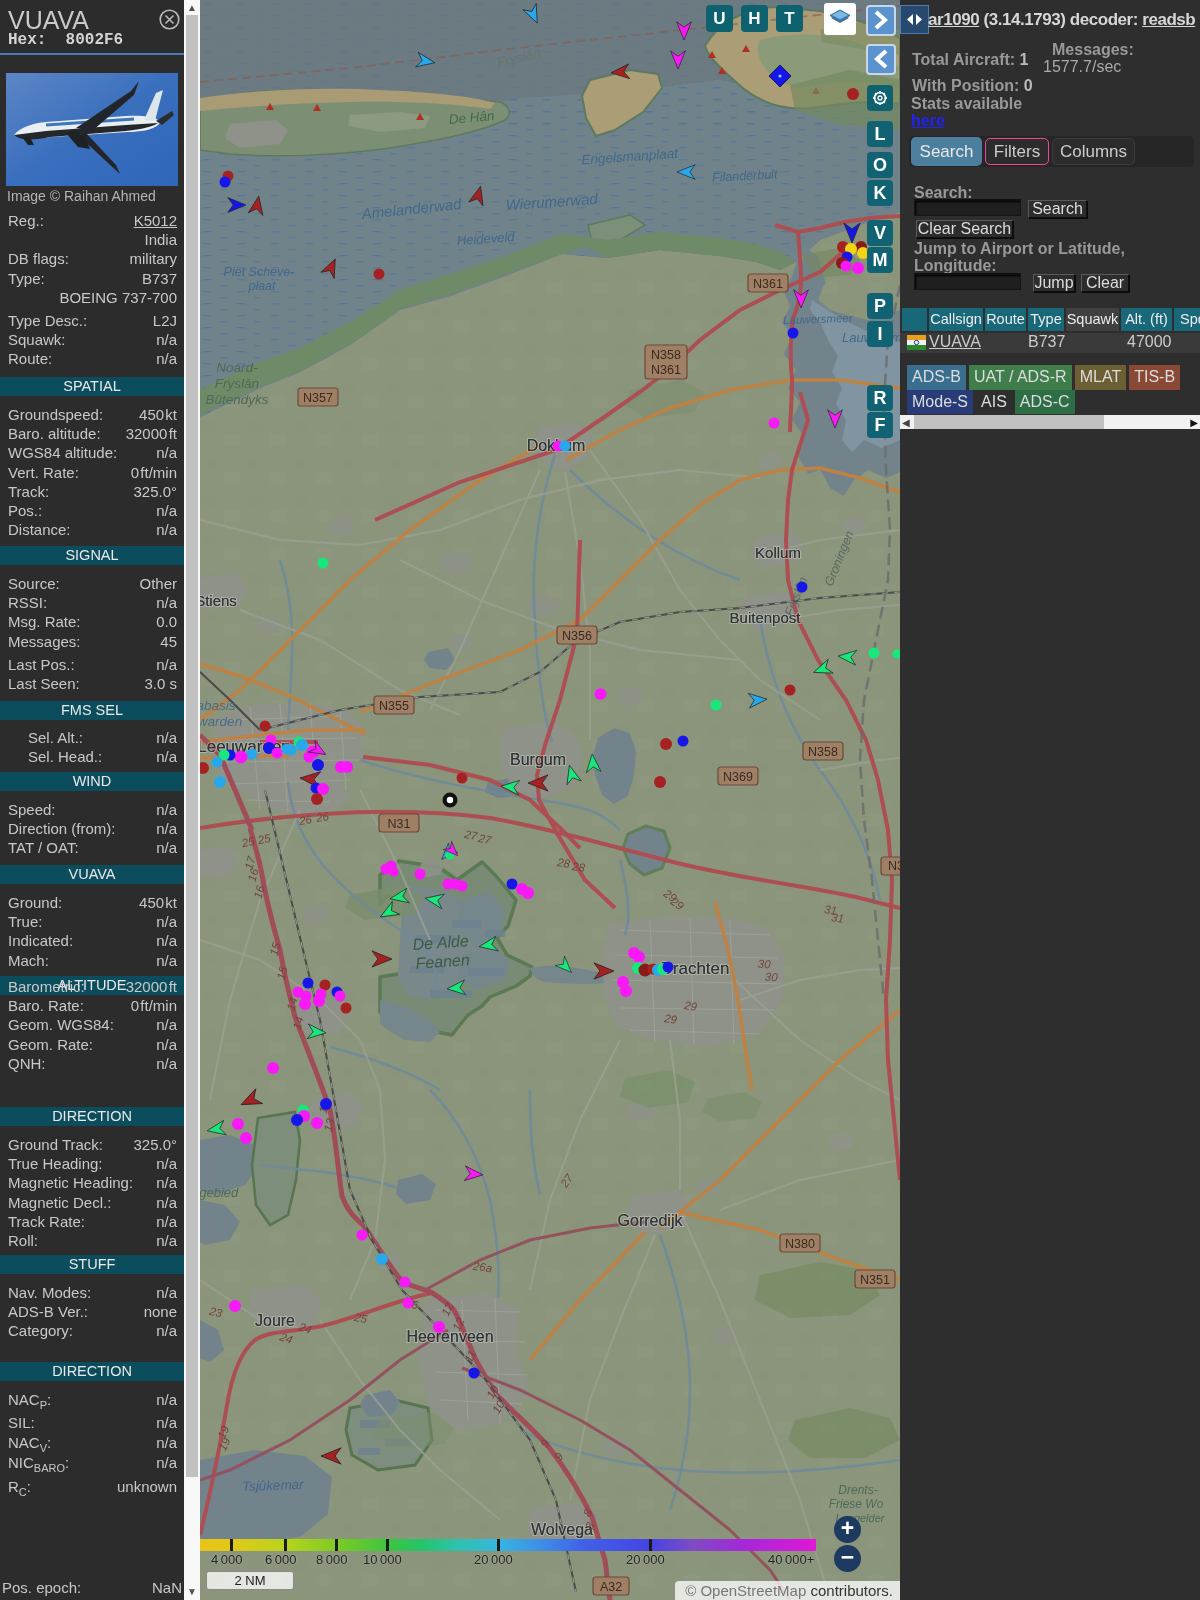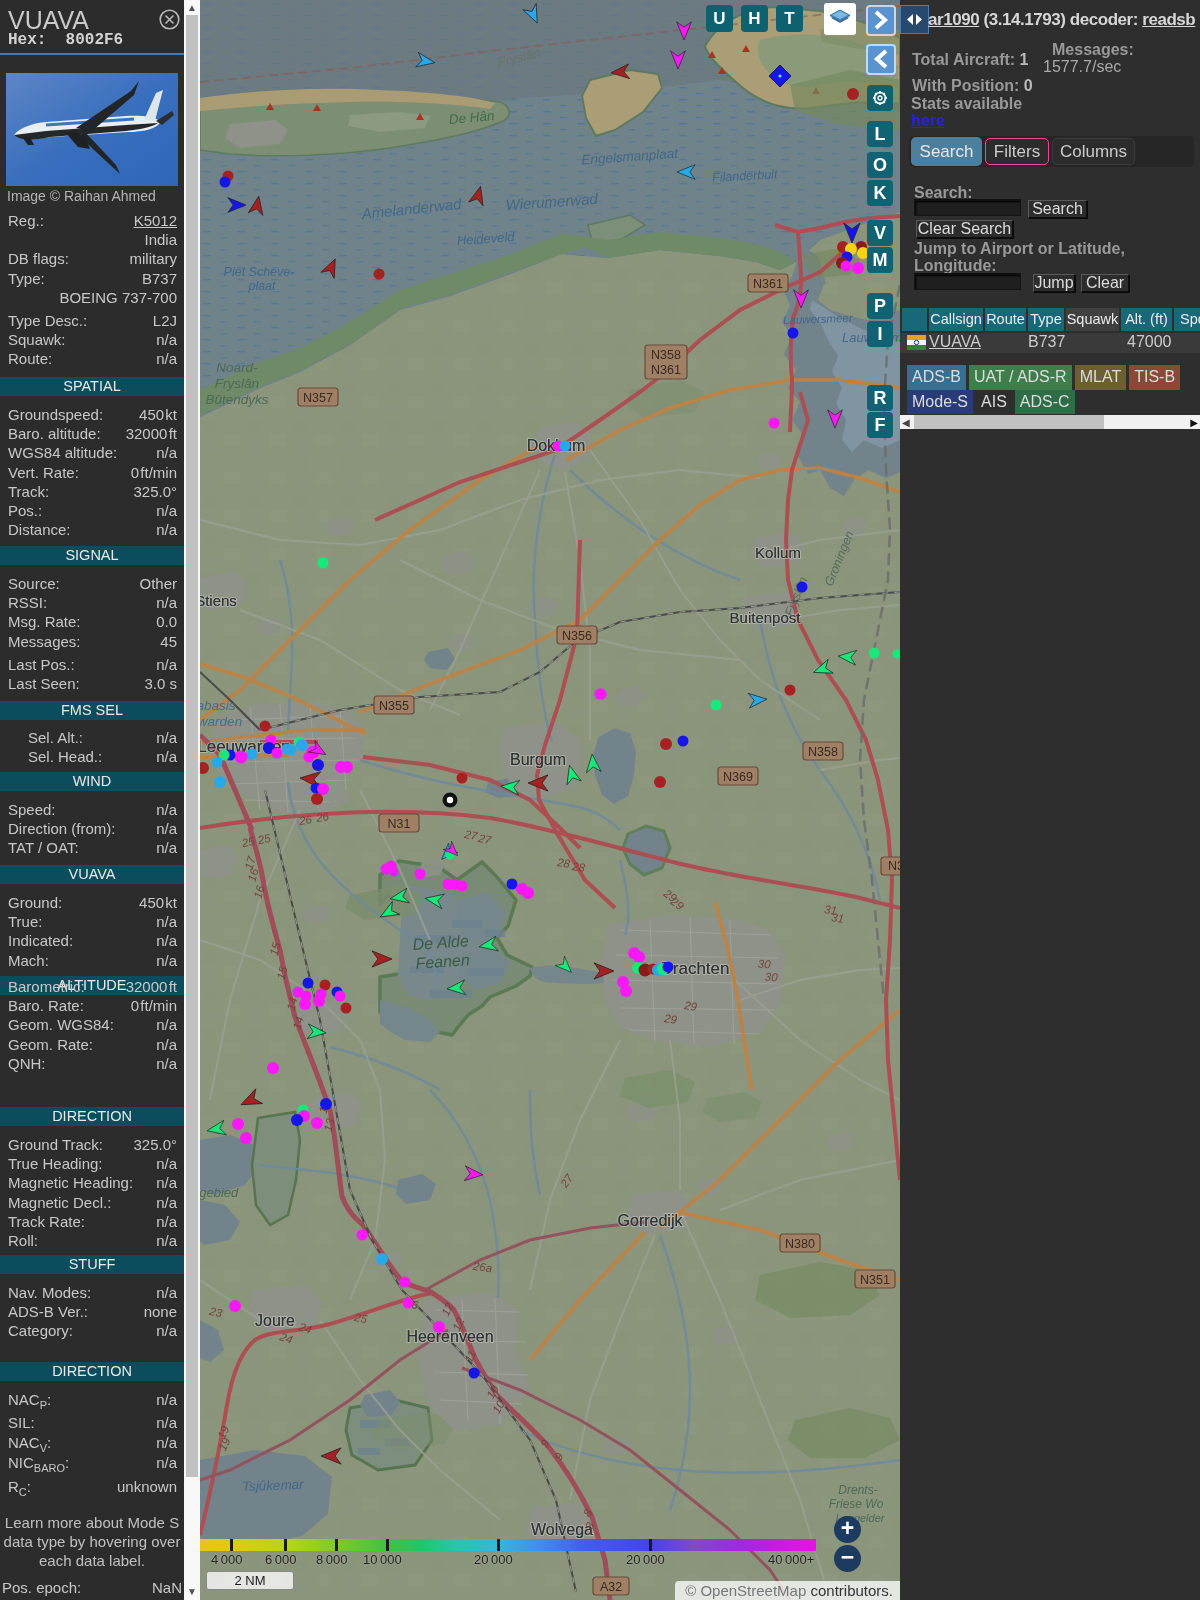--- a/index.html
+++ b/index.html
@@ -192,21 +192,20 @@
     <div class="row">Category:<span class="v">n/a</span></div>
   </div>
 
   <div class="abs sechead" style="top:1362px;">DIRECTION</div>
   <div class="row abs" style="top:1390px;">NAC<sub style="font-size:11px;">P</sub>:<span class="v">n/a</span></div>
   <div class="row abs" style="top:1413px;">SIL:<span class="v">n/a</span></div>
   <div class="row abs" style="top:1433px;">NAC<sub style="font-size:11px;">V</sub>:<span class="v">n/a</span></div>
   <div class="row abs" style="top:1453px;">NIC<sub style="font-size:11px;">BARO</sub>:<span class="v">n/a</span></div>
   <div class="row abs" style="top:1477px;">R<sub style="font-size:11px;">C</sub>:<span class="v">unknown</span></div>
 
-  <div class="abs" style="top:1513px; left:0px; right:0px; text-align:center; line-height:19.2px; color:#c0c0c0;">Learn more about Mode S<br>data type by hovering over<br>each data label.</div>
   <div class="row abs" style="top:1578px; padding-left:2px;">Pos. epoch:<span class="v" style="right:2px;">NaN</span></div>
 </div>
 <div id="lscroll">
   <div class="arr" style="top:3px;">▲</div>
   <div class="thumb"></div>
   <div class="arr" style="top:1587px;">▼</div>
 </div>
 
 <div id="map">
   <svg id="mapsvg" width="700" height="1600" viewBox="0 0 700 1600">

